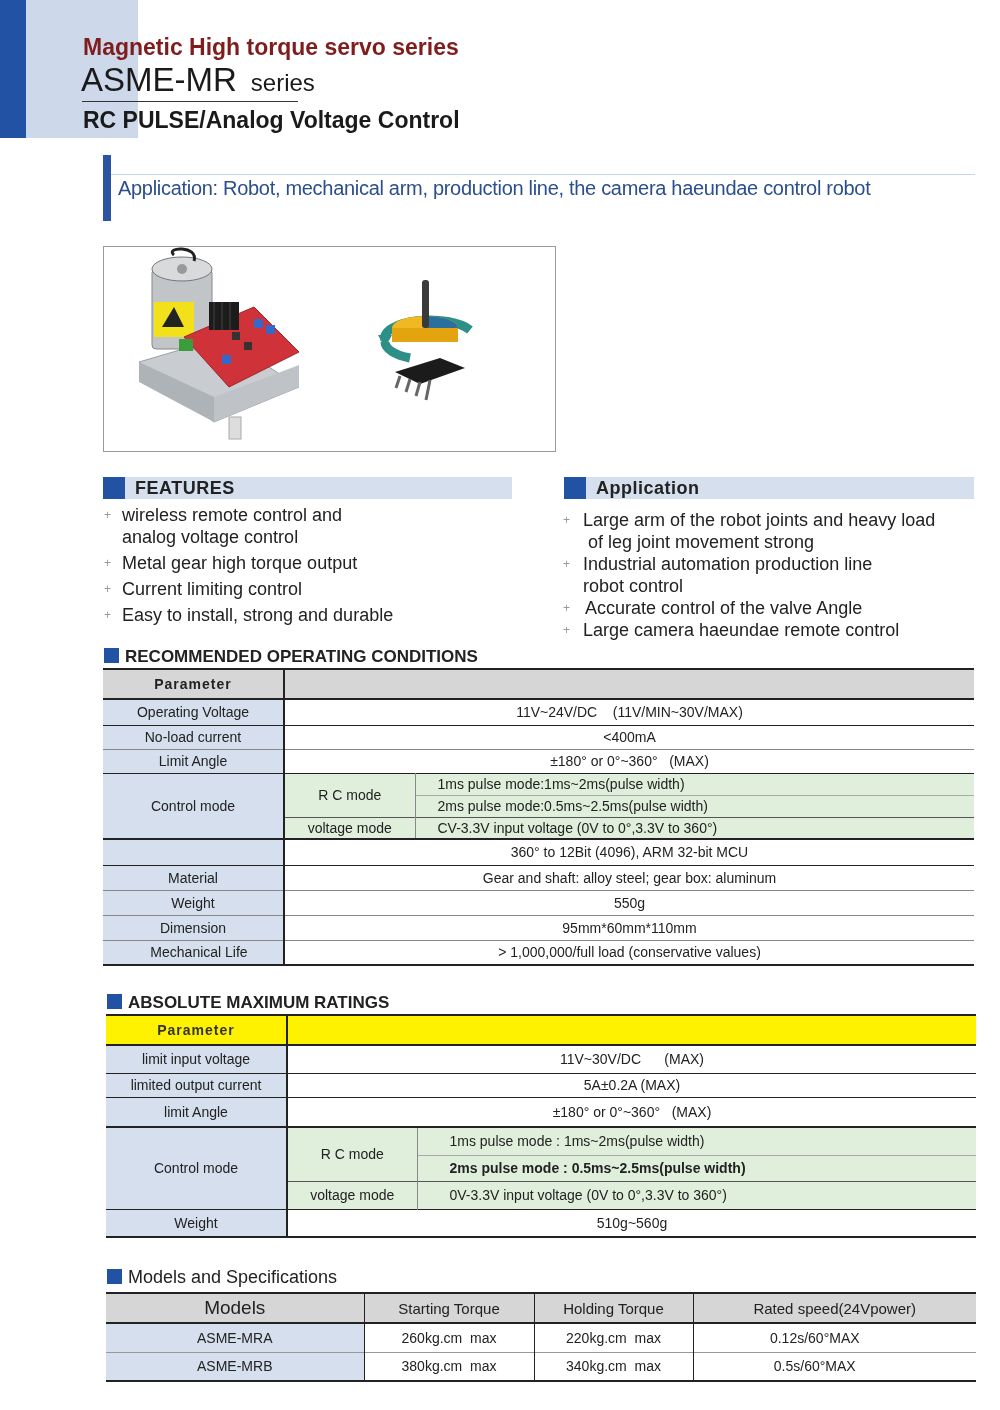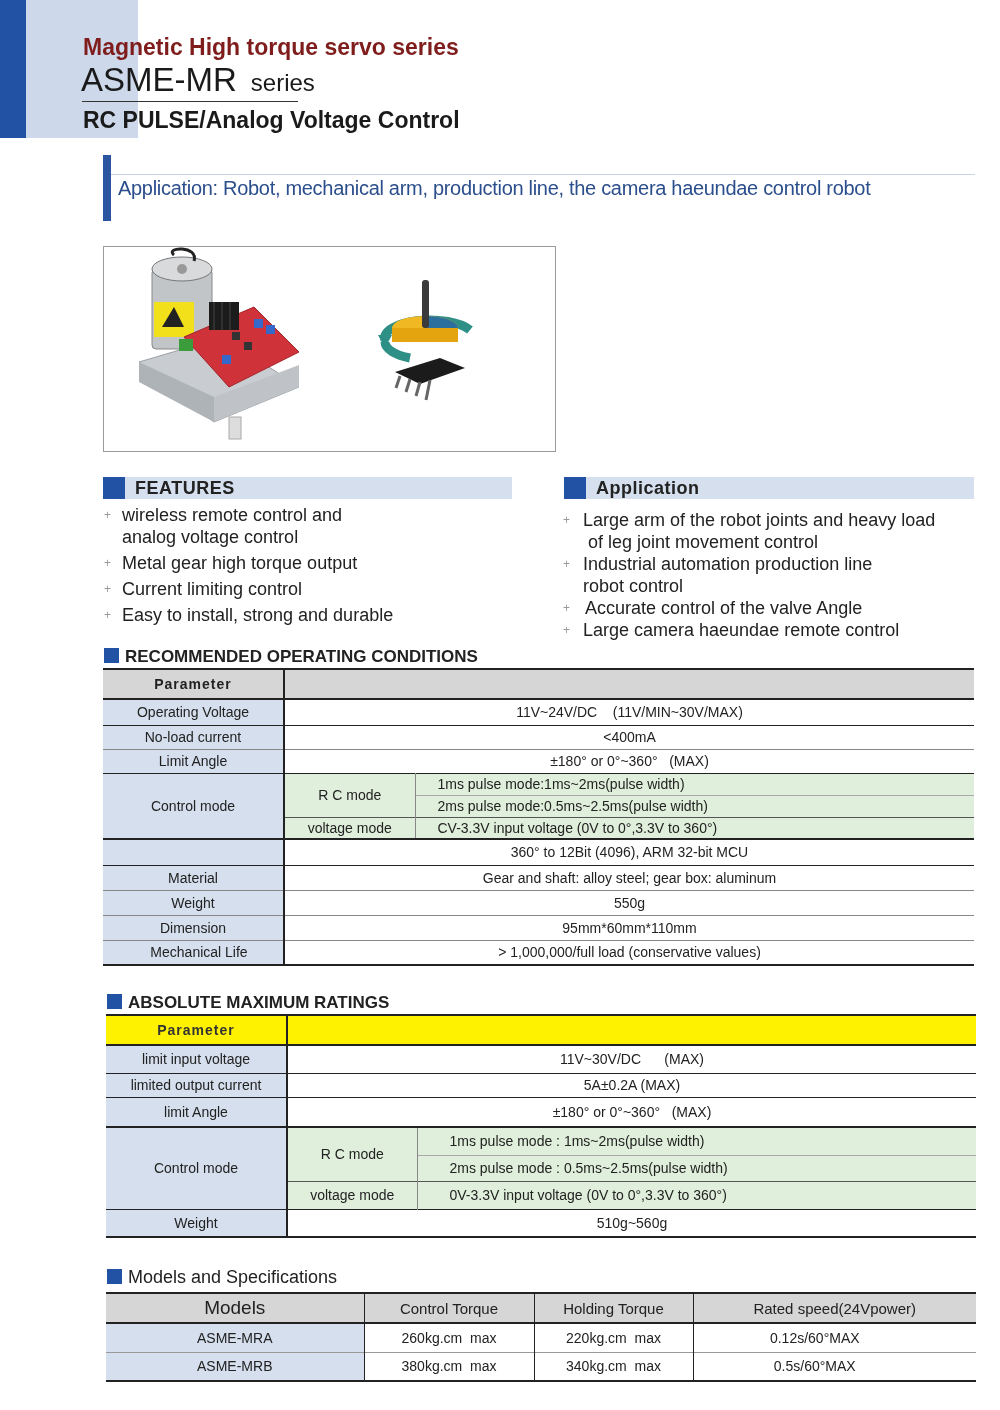--- a/index.html
+++ b/index.html
@@ -105,21 +105,21 @@
   <div class="it" style="margin-top:4px;"><span class="pl">+</span><span>Metal gear high torque output</span></div>
   <div class="it" style="margin-top:4px;"><span class="pl">+</span><span>Current limiting control</span></div>
   <div class="it" style="margin-top:4px;"><span class="pl">+</span><span>Easy to install, strong and durable</span></div>
 </div>
 
 <div class="sec-head" style="left:564px;top:477px;width:410px;">
   <div class="sq"></div>
   <div class="lbl">Application</div>
 </div>
 <div class="blist" style="left:563px;top:509px;">
-  <div class="it" style="padding-left:20px;"><span class="pl">+</span><span>Large arm of the robot joints and heavy load</span><br><span style="white-space:pre;"> of leg joint movement control</span></div>
+  <div class="it" style="padding-left:20px;"><span class="pl">+</span><span>Large arm of the robot joints and heavy load</span><br><span style="white-space:pre;"> of leg joint movement strong</span></div>
   <div class="it" style="padding-left:20px;"><span class="pl">+</span><span>Industrial automation production line</span><br><span>robot control</span></div>
   <div class="it" style="padding-left:22px;"><span class="pl">+</span><span>Accurate control of the valve Angle</span></div>
   <div class="it" style="padding-left:20px;"><span class="pl">+</span><span>Large camera haeundae remote control</span></div>
 </div>
 
 <div class="tsec-title" style="left:104px;top:647px;"><span class="sq"></span><span>RECOMMENDED OPERATING CONDITIONS</span></div>
 <table class="spec" style="left:103px;top:668px;width:871px;border-top:2px solid #222;border-bottom:2px solid #222;">
   <colgroup>
       <col style="width:181px">
       <col style="width:131px">
@@ -200,21 +200,21 @@
   <tr style="height:30px;border-bottom:2px solid #222;">
     <td class="pcol" style="border-right:2px solid #222;">limit Angle</td>
     <td class="val" colspan="2" style="white-space:pre;">±180° or 0°~360°   (MAX)</td>
   </tr>
   <tr style="height:28px;border-bottom:1px solid #aaa;">
     <td class="pcol" rowspan="3" style="border-right:2px solid #222;">Control mode</td>
     <td class="green" rowspan="2" style="border-right:1px solid #888;">R C mode</td>
     <td class="green left" style="padding-left:32px !important;">1ms pulse mode : 1ms~2ms(pulse width)</td>
   </tr>
   <tr style="height:26px;border-bottom:1px solid #555;">
-    <td class="green left" style="padding-left:32px !important;">2ms pulse mode : 0.5ms~2.5ms(pulse width)</td>
+    <td class="green left" style="padding-left:32px !important;font-weight:bold;">2ms pulse mode : 0.5ms~2.5ms(pulse width)</td>
   </tr>
   <tr style="height:28px;border-bottom:1px solid #222;">
     <td class="green" style="border-right:1px solid #888;">voltage mode</td>
     <td class="green left" style="padding-left:32px !important;">0V-3.3V input voltage (0V to 0°,3.3V to 360°)</td>
   </tr>
   <tr style="height:28px;">
     <td class="pcol" style="border-right:2px solid #222;">Weight</td>
     <td class="val" colspan="2">510g~560g</td>
   </tr>
 </tbody>
@@ -224,21 +224,21 @@
 <table class="spec" style="left:106px;top:1292px;width:870px;border-top:2px solid #222;border-bottom:2px solid #222;">
   <colgroup>
       <col style="width:258px">
       <col style="width:170px">
       <col style="width:159px">
       <col>
     </colgroup>
   <tbody>
       <tr style="height:30px;border-bottom:2px solid #222;">
     <td class="hdr-gray" style="font-size:19px;border-right:1px solid #222;">Models</td>
-    <td class="hdr-gray" style="font-size:15px;border-right:1px solid #222;">Control Torque</td>
+    <td class="hdr-gray" style="font-size:15px;border-right:1px solid #222;">Starting Torque</td>
     <td class="hdr-gray" style="font-size:15px;border-right:1px solid #222;">Holding Torque</td>
     <td class="hdr-gray" style="font-size:15px;">Rated speed(24Vpower)</td>
   </tr>
   <tr style="height:29px;border-bottom:1px solid #999;">
     <td class="pcol" style="border-right:1px solid #222;">ASME-MRA</td>
     <td class="val" style="border-right:1px solid #222;white-space:pre;">260kg.cm  max</td>
     <td class="val" style="border-right:1px solid #222;white-space:pre;">220kg.cm  max</td>
     <td class="val" style="padding-right:40px;">0.12s/60°MAX</td>
   </tr>
   <tr style="height:29px;">

